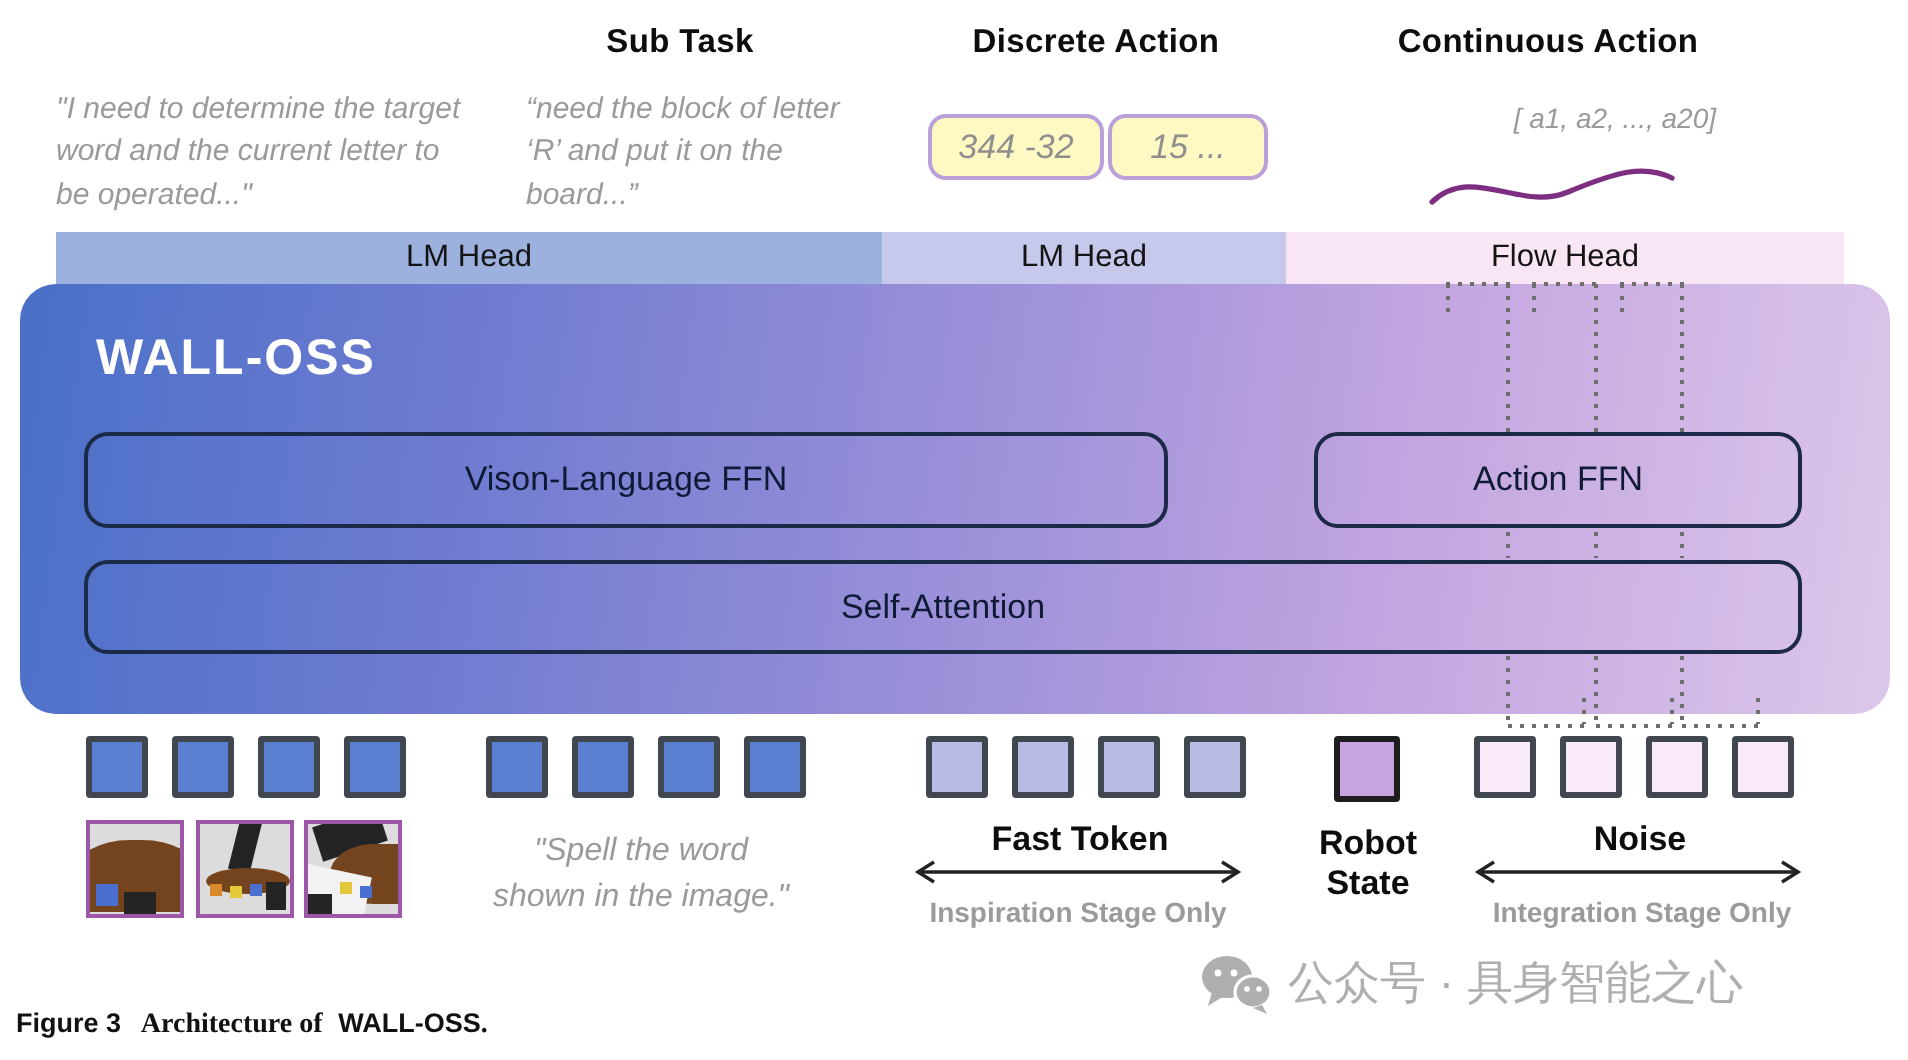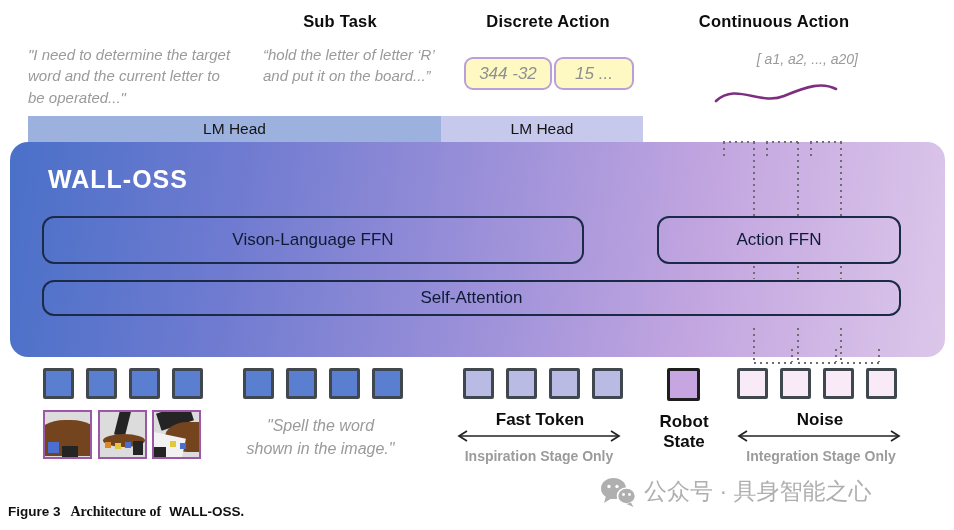--- a/index.html
+++ b/index.html
@@ -40,33 +40,34 @@
 </head>
 <body>
 
 <div class="canvas">
 
   <div class="abs col-title" style="left:270px;top:12px;width:140px;">Sub Task</div>
   <div class="abs col-title" style="left:468px;top:12px;width:160px;">Discrete Action</div>
   <div class="abs col-title" style="left:690px;top:12px;width:168px;">Continuous Action</div>
 
   <div class="abs quote" style="left:28px;top:44px;width:205px;">"I need to determine the target word and the current letter to be operated..."</div>
-  <div class="abs quote" style="left:263px;top:44px;width:175px;">“hold the letter of letter ‘R’ and put it on the board...”</div>
+  <div class="abs quote" style="left:263px;top:44px;width:175px;">“need the block of letter ‘R’ and put it on the board...”</div>
 
   <div class="chip" style="left:464px;top:57px;width:84px;">344 -32</div>
   <div class="chip" style="left:554px;top:57px;width:76px;">15 ...</div>
 
   <div class="abs quote" style="left:690px;top:50px;width:168px;text-align:right;font-size:14px;">[ a1, a2, ..., a20]</div>
   <svg class="abs" style="left:712px;top:80px;" width="128" height="26" viewBox="0 0 128 26">
     <path d="M4 21 C 24 2, 48 26, 72 16 S 110 2, 124 9" fill="none" stroke="#7E2E80" stroke-width="2.6" stroke-linecap="round"></path>
   </svg>
 
   <div class="head-bar">
     <div class="head-seg" style="width:413px;background:#9DB1DF;">LM Head</div>
     <div class="head-seg" style="width:202px;background:#C7C9EC;">LM Head</div>
+    <div class="head-seg" style="width:279px;background:#F8E6F5;">Flow Head</div>
   </div>
 
   <div class="model-box"></div>
   <div class="model-title">WALL-OSS</div>
 
   <div class="doth" style="left:723px;top:141px;width:32px;"></div>
   <div class="doth" style="left:766px;top:141px;width:33px;"></div>
   <div class="doth" style="left:810px;top:141px;width:32px;"></div>
   <div class="dotv" style="left:723px;top:142px;height:16px;"></div>
   <div class="dotv" style="left:766px;top:142px;height:16px;"></div>
@@ -84,21 +85,21 @@
 
   <div class="doth" style="left:754px;top:362px;width:40px;"></div>
   <div class="doth" style="left:798px;top:362px;width:40px;"></div>
   <div class="doth" style="left:841px;top:362px;width:40px;"></div>
   <div class="dotv" style="left:791px;top:349px;height:13px;"></div>
   <div class="dotv" style="left:835px;top:349px;height:13px;"></div>
   <div class="dotv" style="left:878px;top:349px;height:13px;"></div>
 
   <div class="inner-box" style="left:42px;top:216px;width:542px;height:48px;">Vison-Language FFN</div>
   <div class="inner-box" style="left:657px;top:216px;width:244px;height:48px;">Action FFN</div>
-  <div class="inner-box" style="left:42px;top:280px;width:859px;height:36px;">Self-Attention</div>
+  <div class="inner-box" style="left:42px;top:280px;width:859px;height:47px;">Self-Attention</div>
 
   <div class="sq sq-vision" style="left:43px;"></div>
   <div class="sq sq-vision" style="left:86px;"></div>
   <div class="sq sq-vision" style="left:129px;"></div>
   <div class="sq sq-vision" style="left:172px;"></div>
 
   <div class="sq sq-vision" style="left:243px;"></div>
   <div class="sq sq-vision" style="left:286px;"></div>
   <div class="sq sq-vision" style="left:329px;"></div>
   <div class="sq sq-vision" style="left:372px;"></div>

